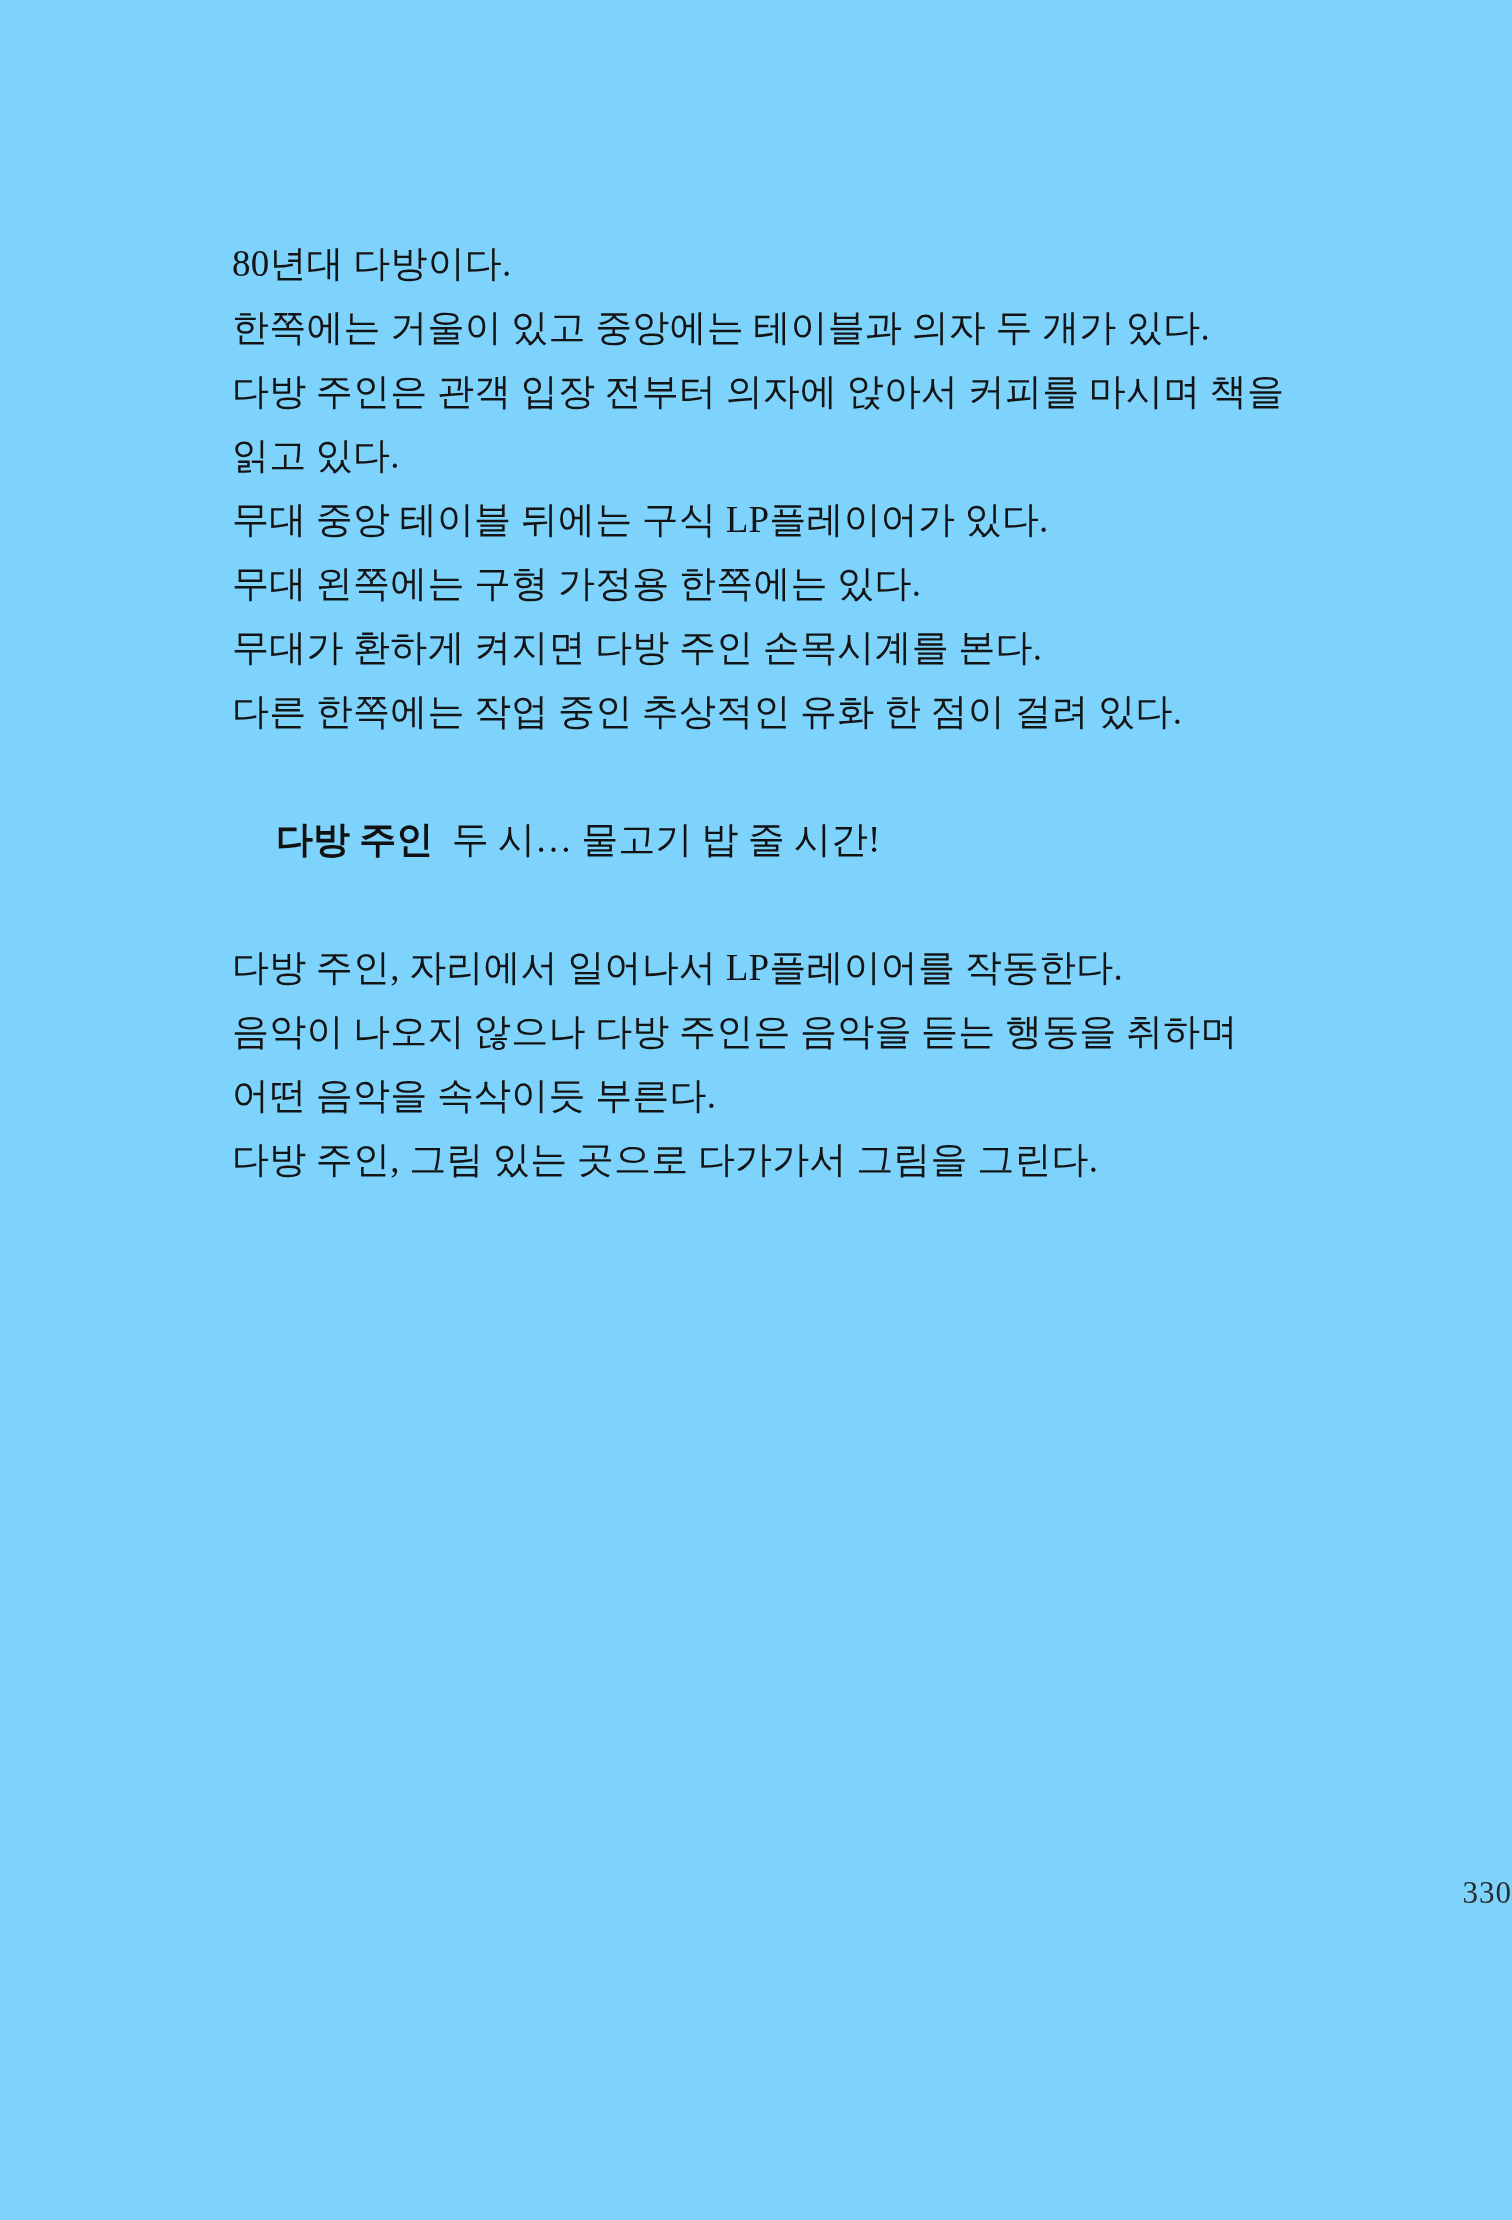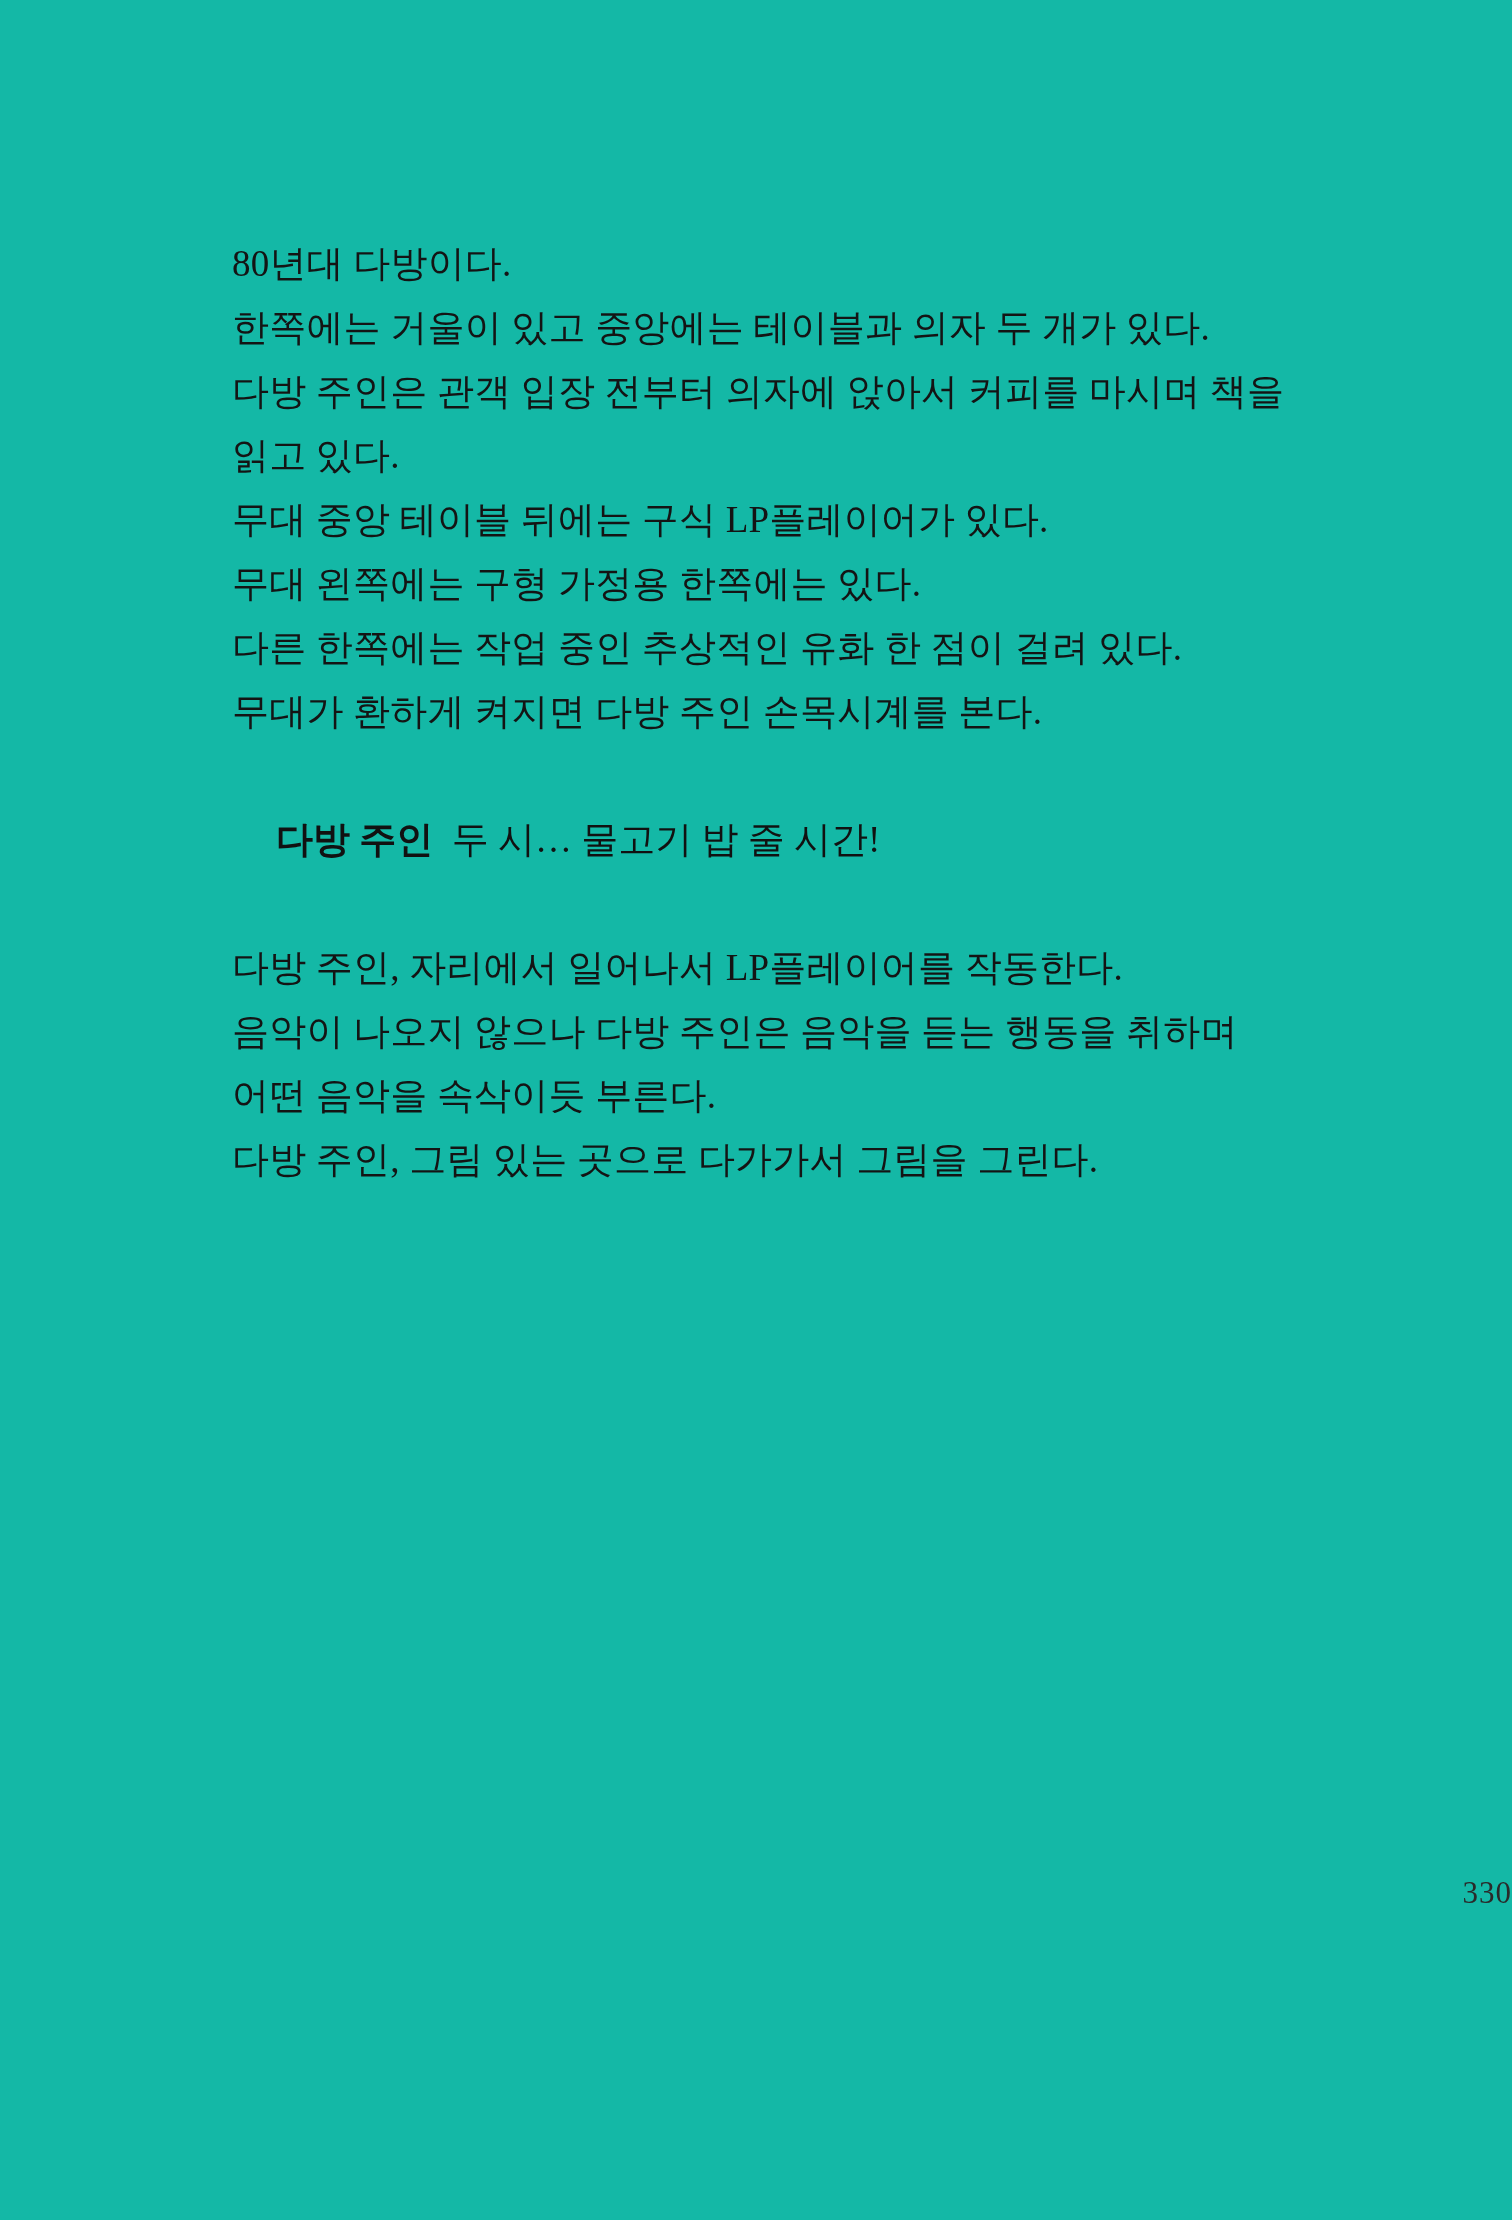--- a/index.html
+++ b/index.html
@@ -5,21 +5,21 @@
 <style>
   html, body {
     margin: 0;
     padding: 0;
     background: #ffffff;
   }
   .page {
     position: relative;
     width: 1512px;
     height: 2220px;
-    background: #14b8a6;
+    background: #7dd3fc;
     margin: 0 auto;
     box-sizing: border-box;
     font-family: "Liberation Serif", "DejaVu Serif", serif;
     color: #111111;
     overflow: hidden;
   }
   .content {
     position: absolute;
     left: 232px;
     top: 232px;
@@ -67,22 +67,22 @@
 
 <div class="page">
 
   <div class="content">
 
     <p class="block line">80년대 다방이다.</p>
     <p class="block line">한쪽에는 거울이 있고 중앙에는 테이블과 의자 두 개가 있다.</p>
     <p class="block line">다방 주인은 관객 입장 전부터 의자에 앉아서 커피를 마시며 책을 읽고 있다.</p>
     <p class="block line">무대 중앙 테이블 뒤에는 구식 LP플레이어가 있다.</p>
     <p class="block line">무대 왼쪽에는 구형 가정용 한쪽에는 있다.</p>
+    <p class="block line">무대가 환하게 켜지면 다방 주인 손목시계를 본다.</p>
     <p class="block line">다른 한쪽에는 작업 중인 추상적인 유화 한 점이 걸려 있다.</p>
-    <p class="block line">무대가 환하게 켜지면 다방 주인 손목시계를 본다.</p>
 
     <div class="spacer"></div>
 
     <p class="block dialogue"><span class="speaker">다방 주인</span>&nbsp;&nbsp;<span>두 시… 물고기 밥 줄 시간!</span></p>
 
     <div class="spacer"></div>
 
     <p class="block line">다방 주인, 자리에서 일어나서 LP플레이어를 작동한다.</p>
     <p class="block line">음악이 나오지 않으나 다방 주인은 음악을 듣는 행동을 취하며 어떤 음악을 속삭이듯 부른다.</p>
     <p class="block line">다방 주인, 그림 있는 곳으로 다가가서 그림을 그린다.</p>

